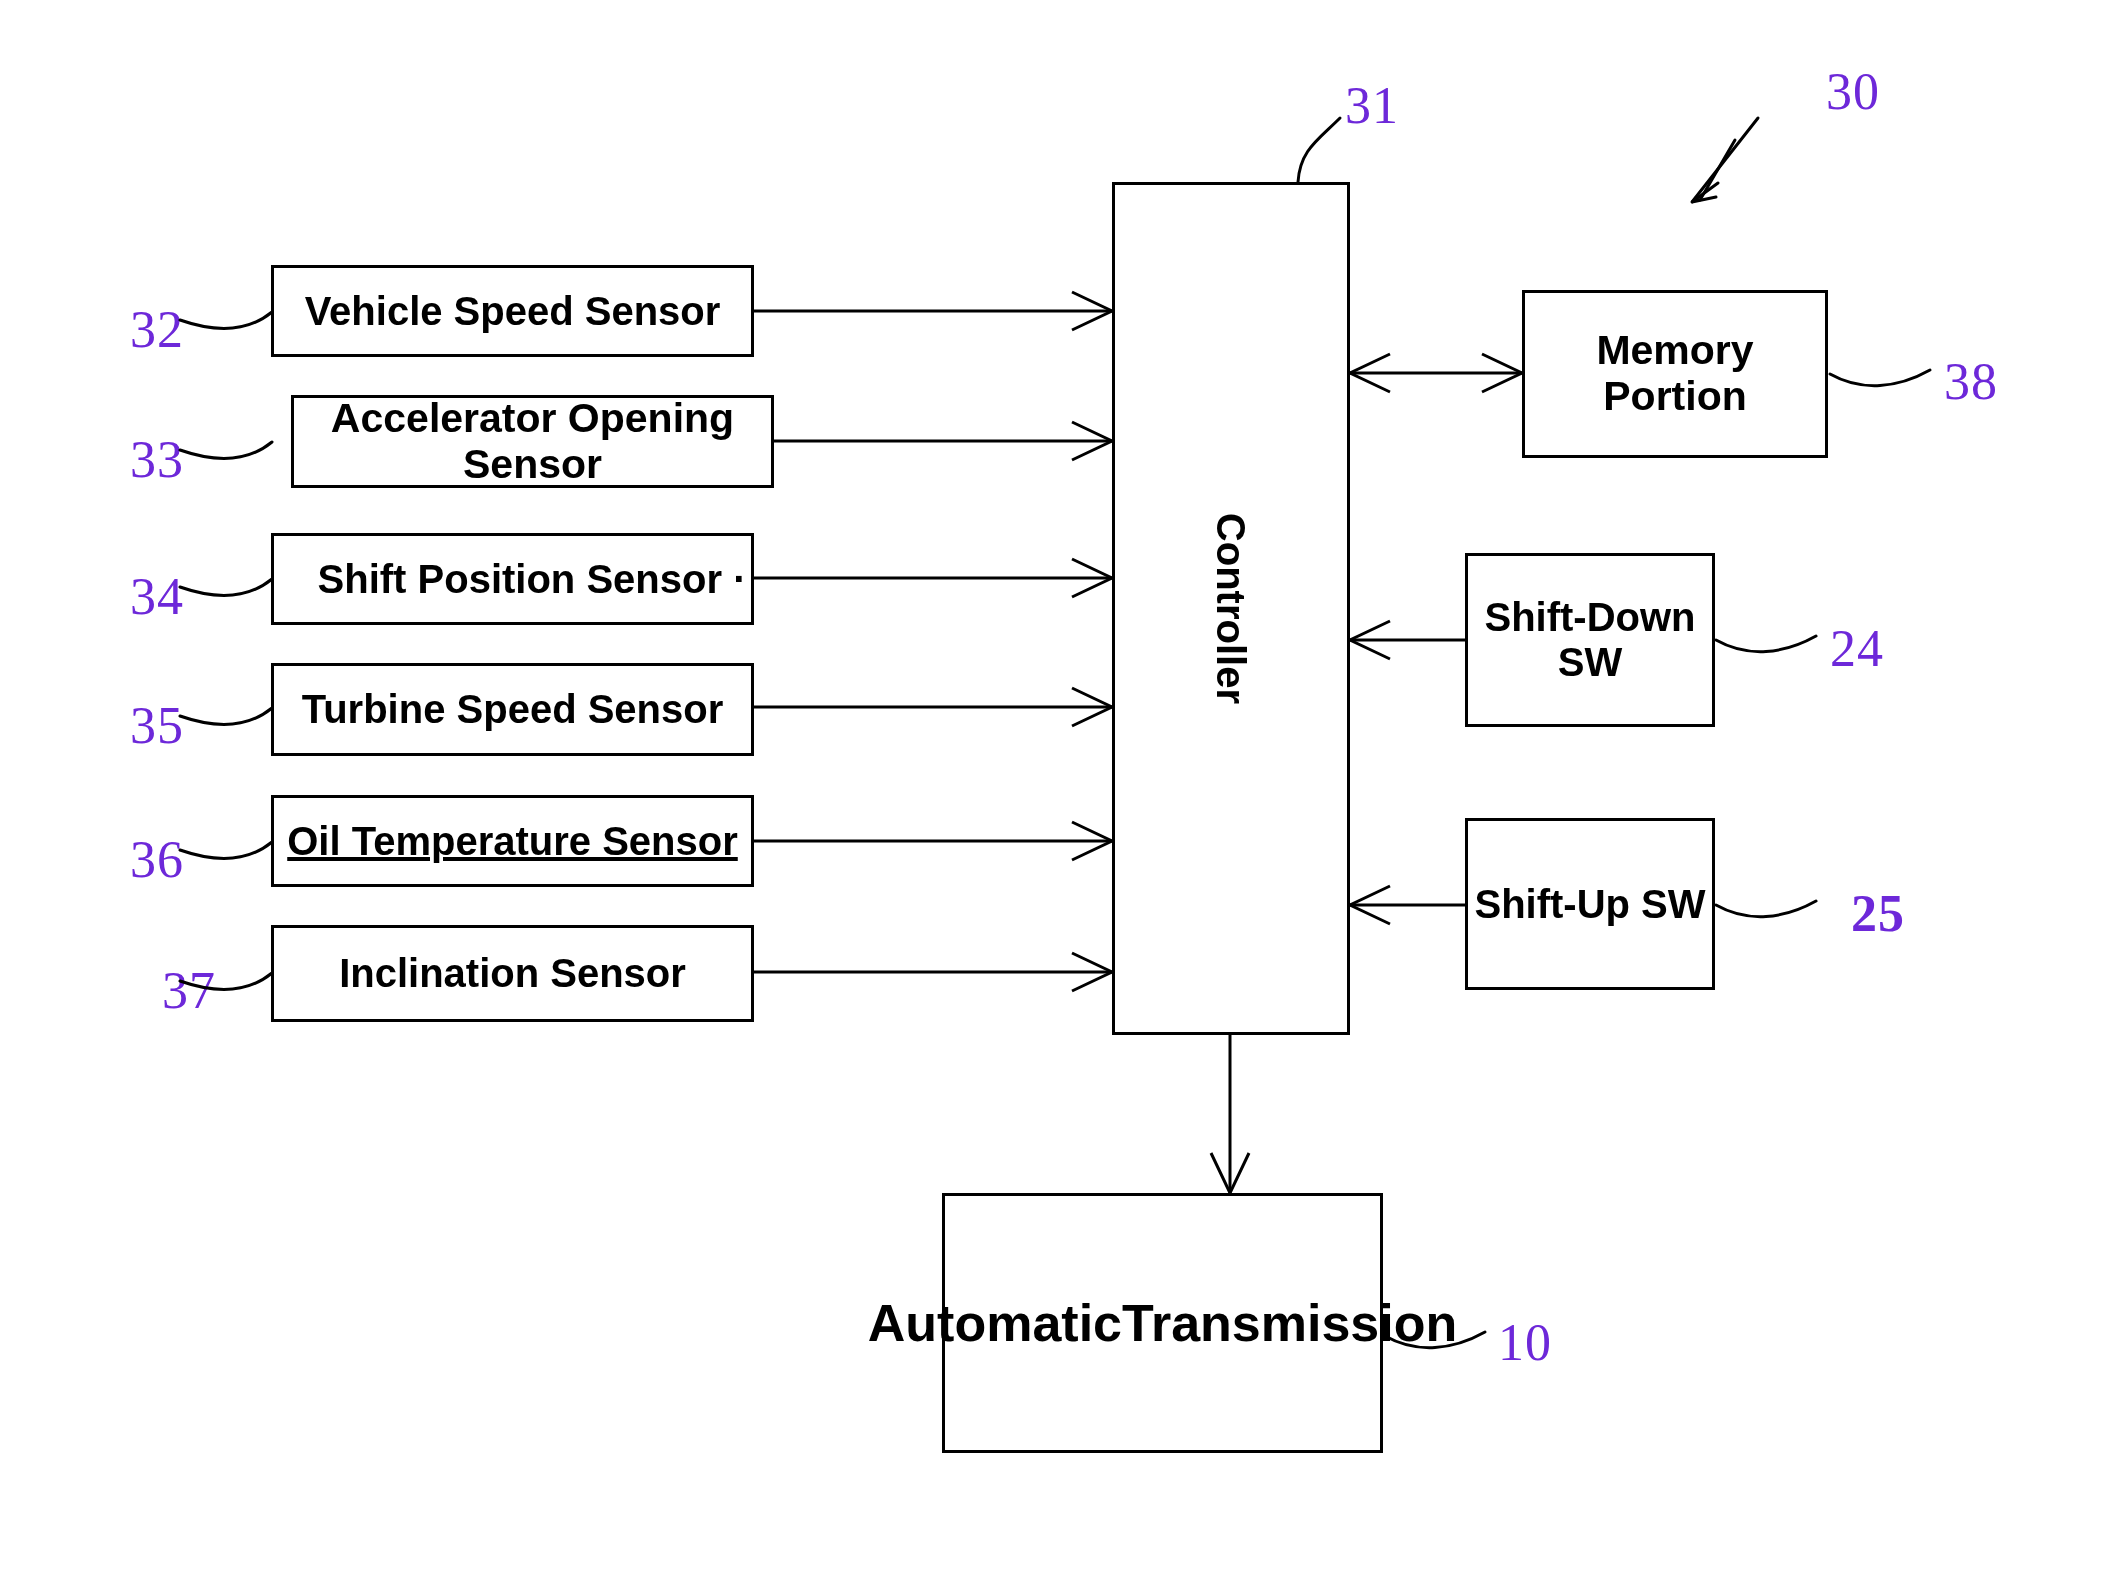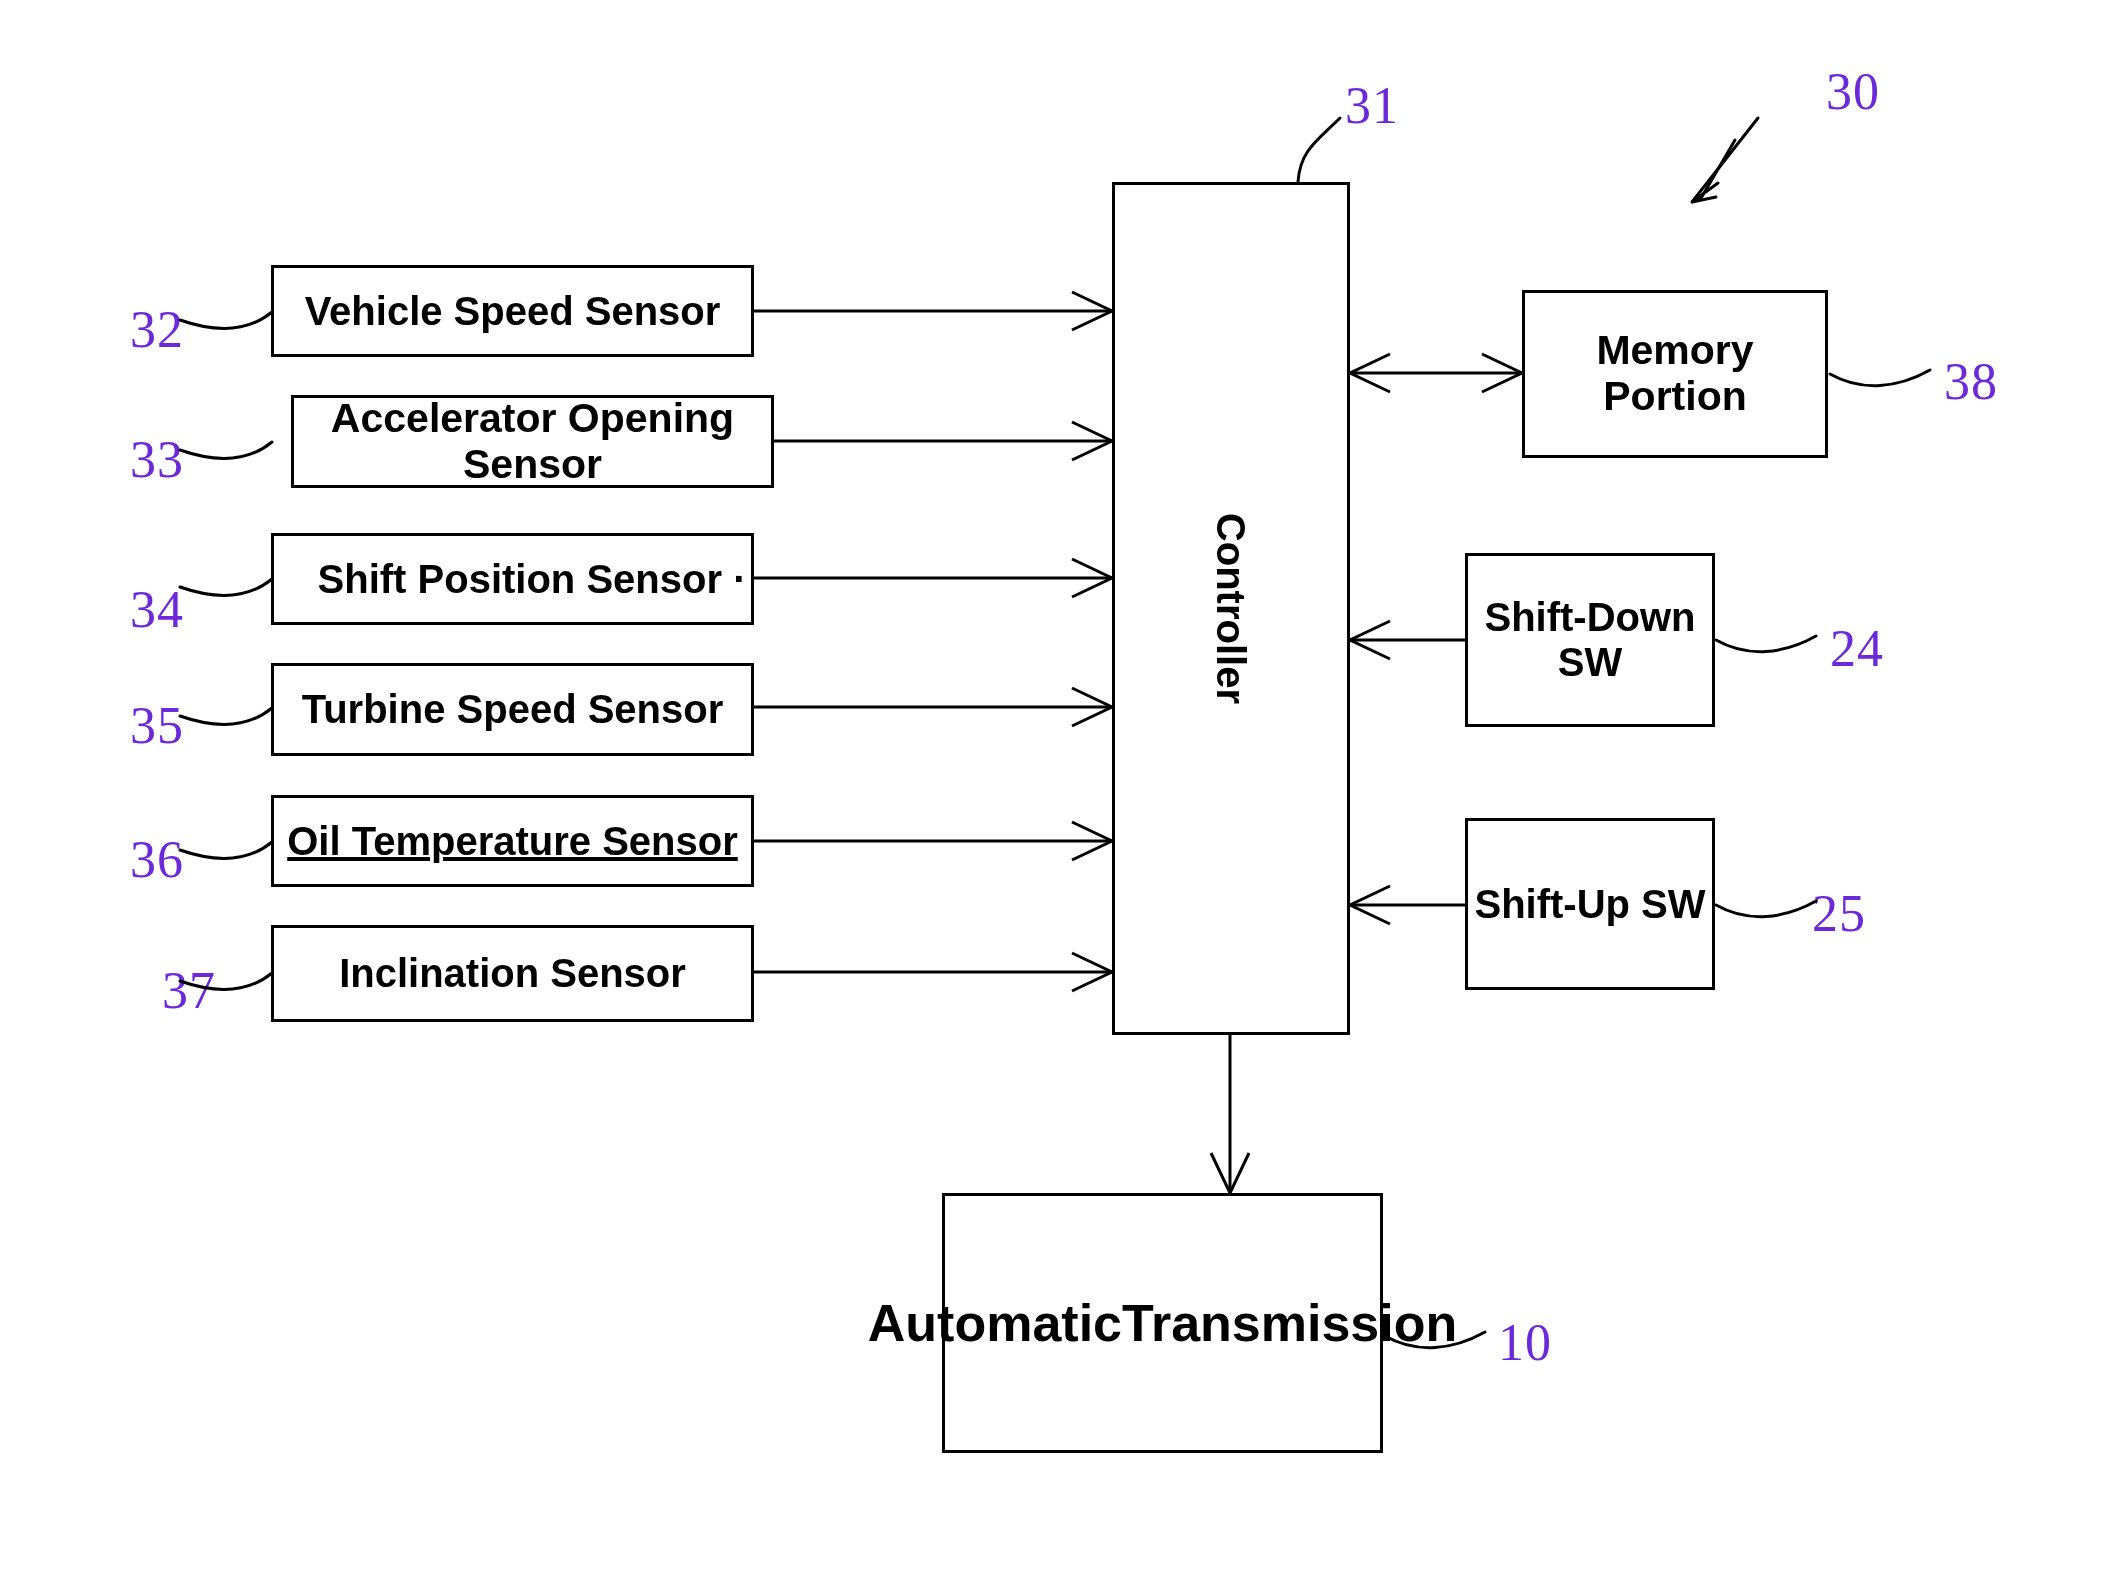--- a/index.html
+++ b/index.html
@@ -148,21 +148,21 @@
   <div class="ref" style="left:130px; top:300px;">32</div>
 
   <div class="box tight" style="left:271px; top:395px; width:483px; height:93px; font-size:41px;margin-left:20px;">
     <span>Accelerator Opening Sensor</span>
   </div>
   <div class="ref" style="left:130px; top:430px;">33</div>
 
   <div class="box" style="left:271px; top:533px; width:483px; height:92px; font-size:40px;padding-left:39px;">
     <span>Shift Position Sensor ·</span>
   </div>
-  <div class="ref" style="left:130px; top:580px;text-align:center;">34</div>
+  <div class="ref" style="left:130px; top:567px;text-align:center;">34</div>
 
   <div class="box" style="left:271px; top:663px; width:483px; height:93px; font-size:40px;">
     <span>Turbine Speed Sensor</span>
   </div>
   <div class="ref" style="left:130px; top:696px;">35</div>
 
   <div class="box" style="left:271px; top:795px; width:483px; height:92px; font-size:40px;text-decoration:underline;">
     <span>Oil Temperature Sensor</span>
   </div>
   <div class="ref" style="left:130px; top:830px;">36</div>
@@ -185,21 +185,21 @@
   <div class="ref" style="left:1944px; top:352px;">38</div>
 
   <div class="box" style="left:1465px; top:553px; width:250px; height:174px; font-size:40px;">
     <span>Shift-Down SW</span>
   </div>
   <div class="ref" style="left:1830px; top:619px;">24</div>
 
   <div class="box" style="left:1465px; top:818px; width:250px; height:172px; font-size:40px;">
     <span>Shift-Up SW</span>
   </div>
-  <div class="ref" style="left:1812px; top:884px;">25</div>
+  <div class="ref" style="left:1851px; top:884px;font-weight:bold;">25</div>
 
   <div class="box" style="left:942px; top:1193px; width:441px; height:260px; font-size:52px; justify-content:center;">
     <span>Automatic</span>
     <span>Transmission</span>
   </div>
   <div class="ref" style="left:1498px; top:1313px;">10</div>
 
 </div>
 
 </body></html>

